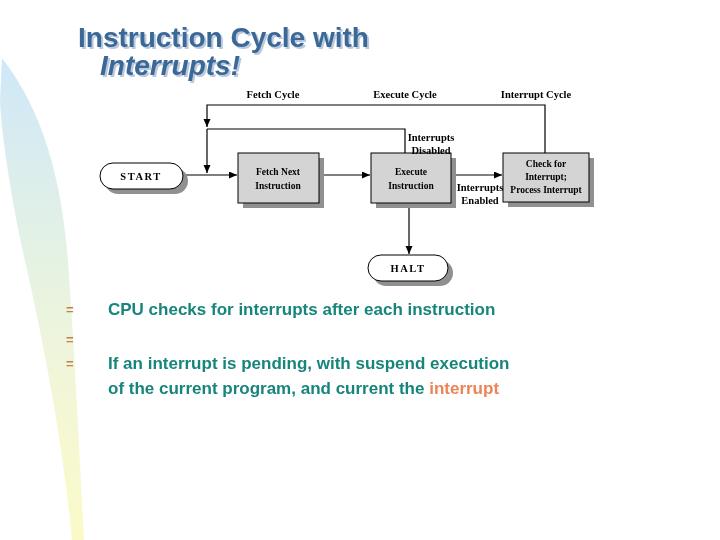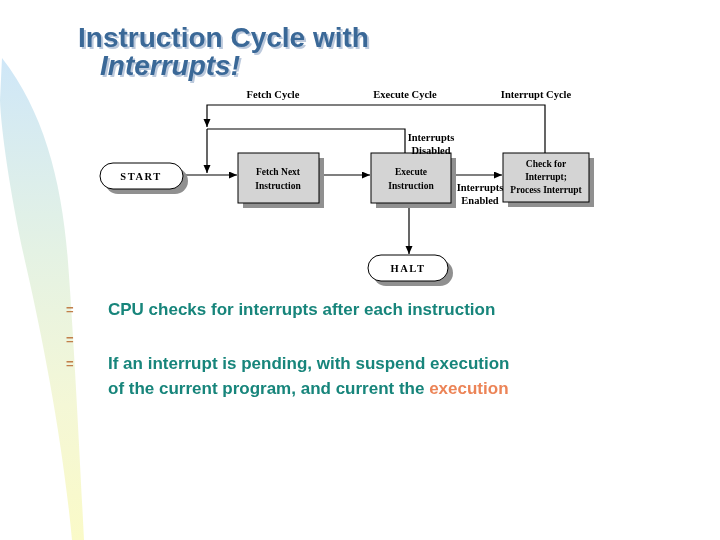--- a/index.html
+++ b/index.html
@@ -141,17 +141,17 @@
   <div class="bullet">
     <span class="marker">=</span>
     <div class="btext">
     </div>
   </div>
 
   <div class="bullet">
     <span class="marker">=</span>
     <div class="btext">
       <div><span>If an interrupt is pending, with suspend execution</span></div>
-      <div><span>of the current program, and current the </span><span class="hl">execution</span></div>
+      <div><span>of the current program, and current the </span><span class="hl">interrupt</span></div>
     </div>
   </div>
 
 </div>
 
 </body></html>

